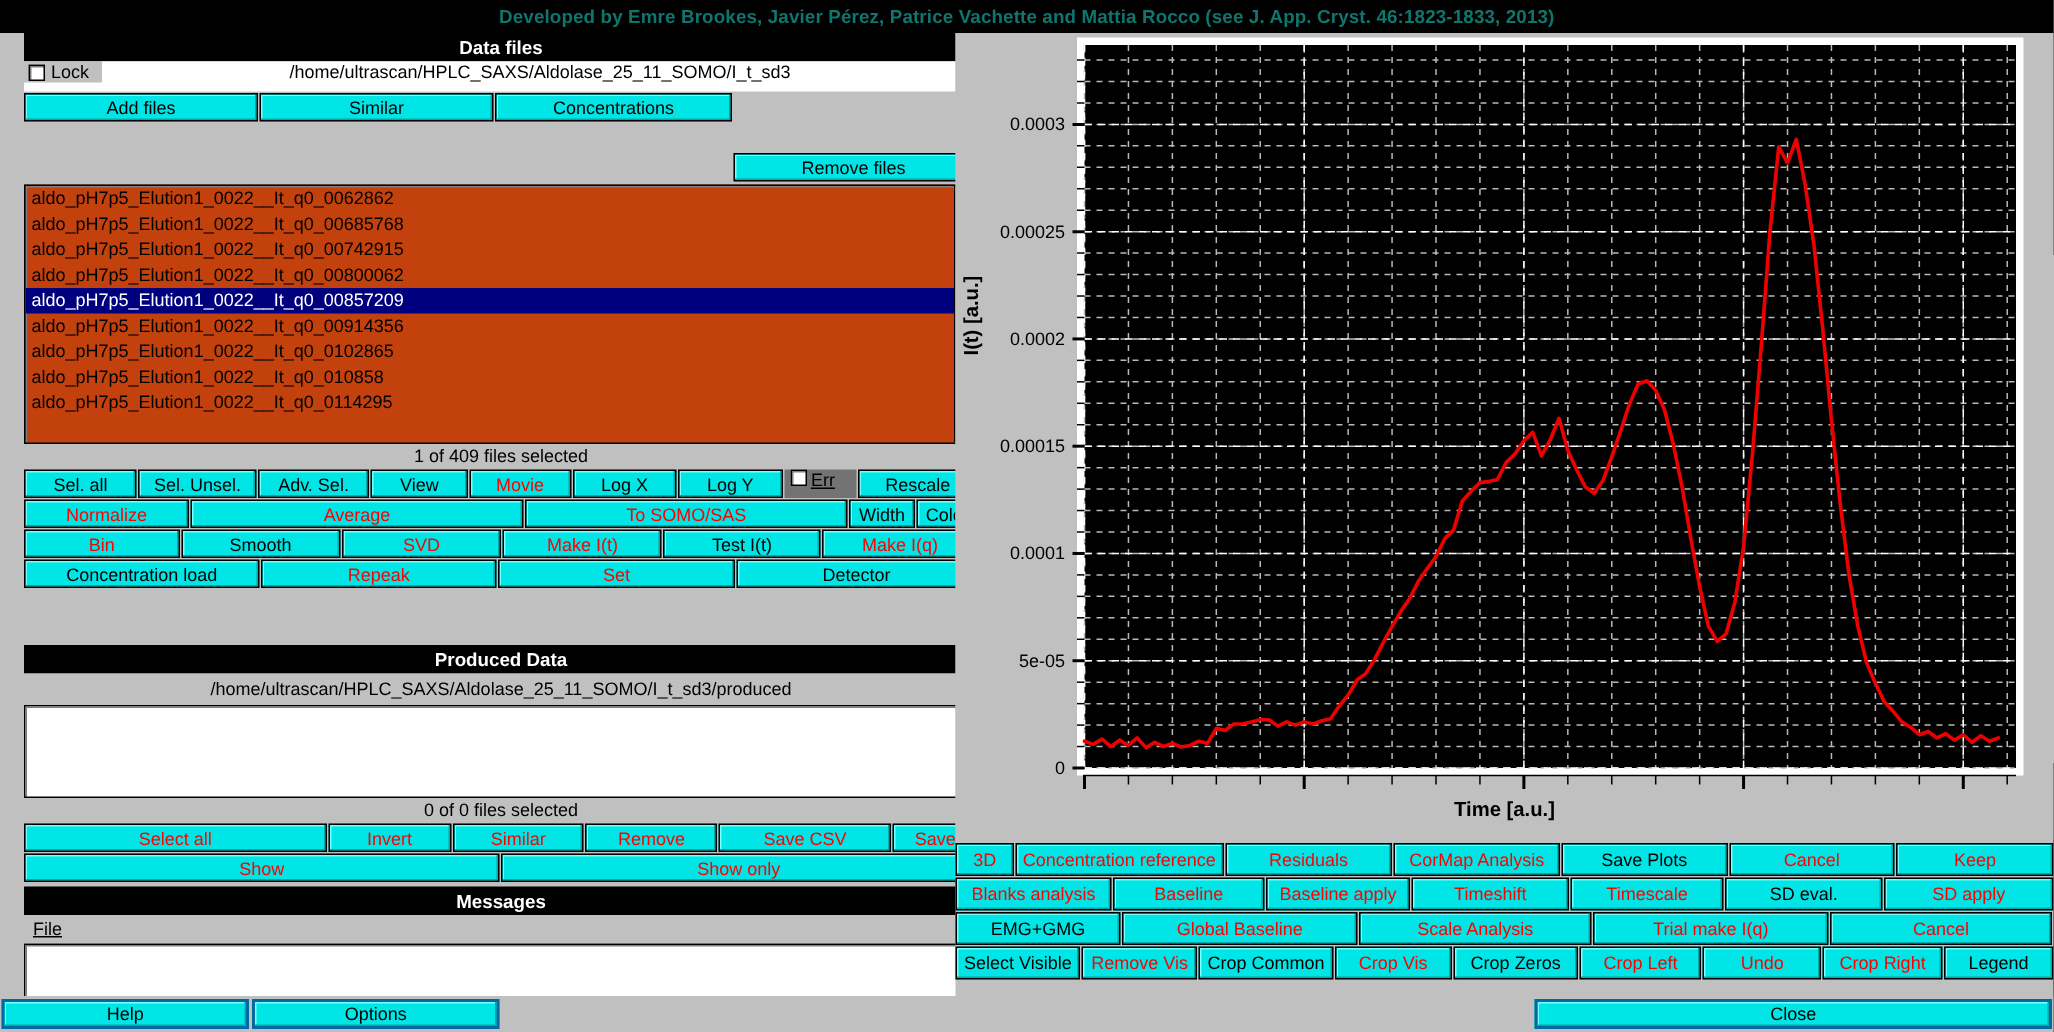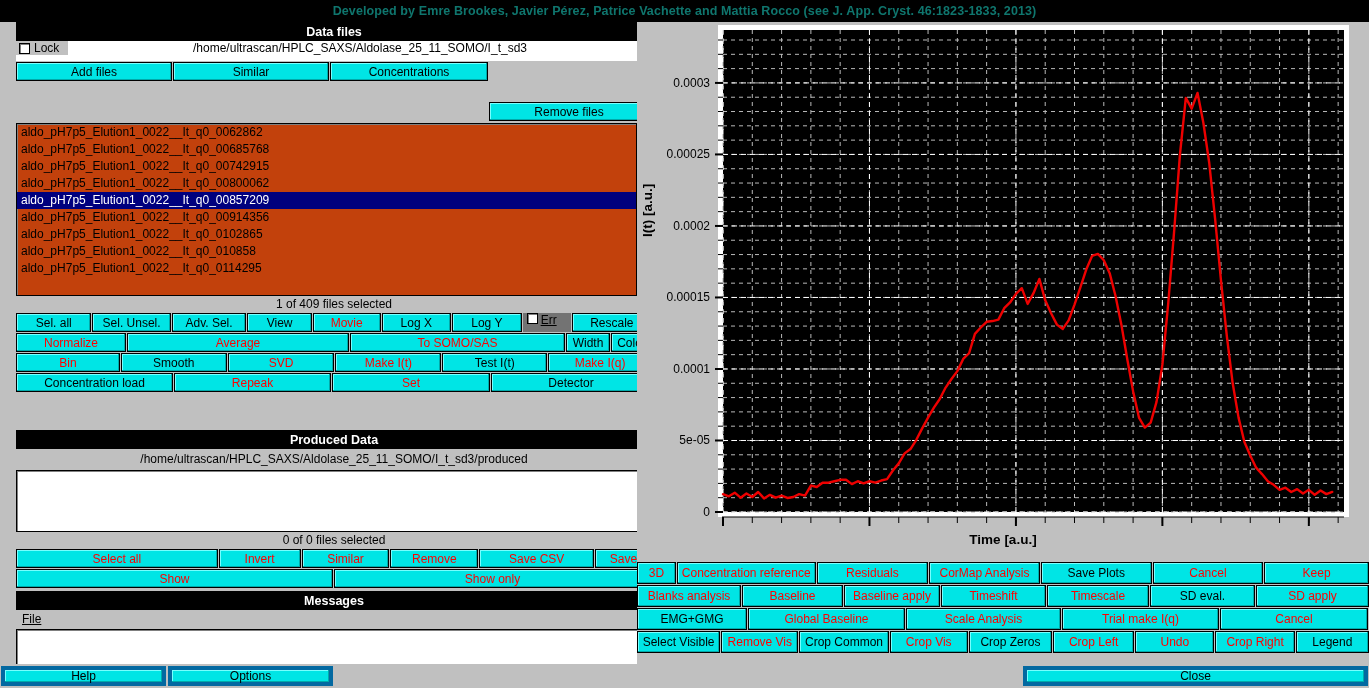--- a/index.html
+++ b/index.html
@@ -104,21 +104,21 @@
   .plotsvg{position:absolute;left:0;top:0;}
 
   
   .botpanel{position:absolute;left:0;top:539px;width:732px;}
 
   .footer{
     position:absolute;left:0;bottom:0;width:1369px;height:24px;background:#c0c0c0;
     display:flex;align-items:center;
   }
   .fbtn{
-    background:#00e5e5;border:4px solid #0369a1;
+    background:#00e5e5;border:2px solid #0369a1;
     box-shadow:inset -1px -1px 0 #0aa, inset 1px 1px 0 #7ff;
     height:20px;display:flex;align-items:center;justify-content:center;
     font-size:12px;box-sizing:border-box;cursor:pointer;
   }
 </style>
 </head>
 <body>
 
 <div id="app">
 

